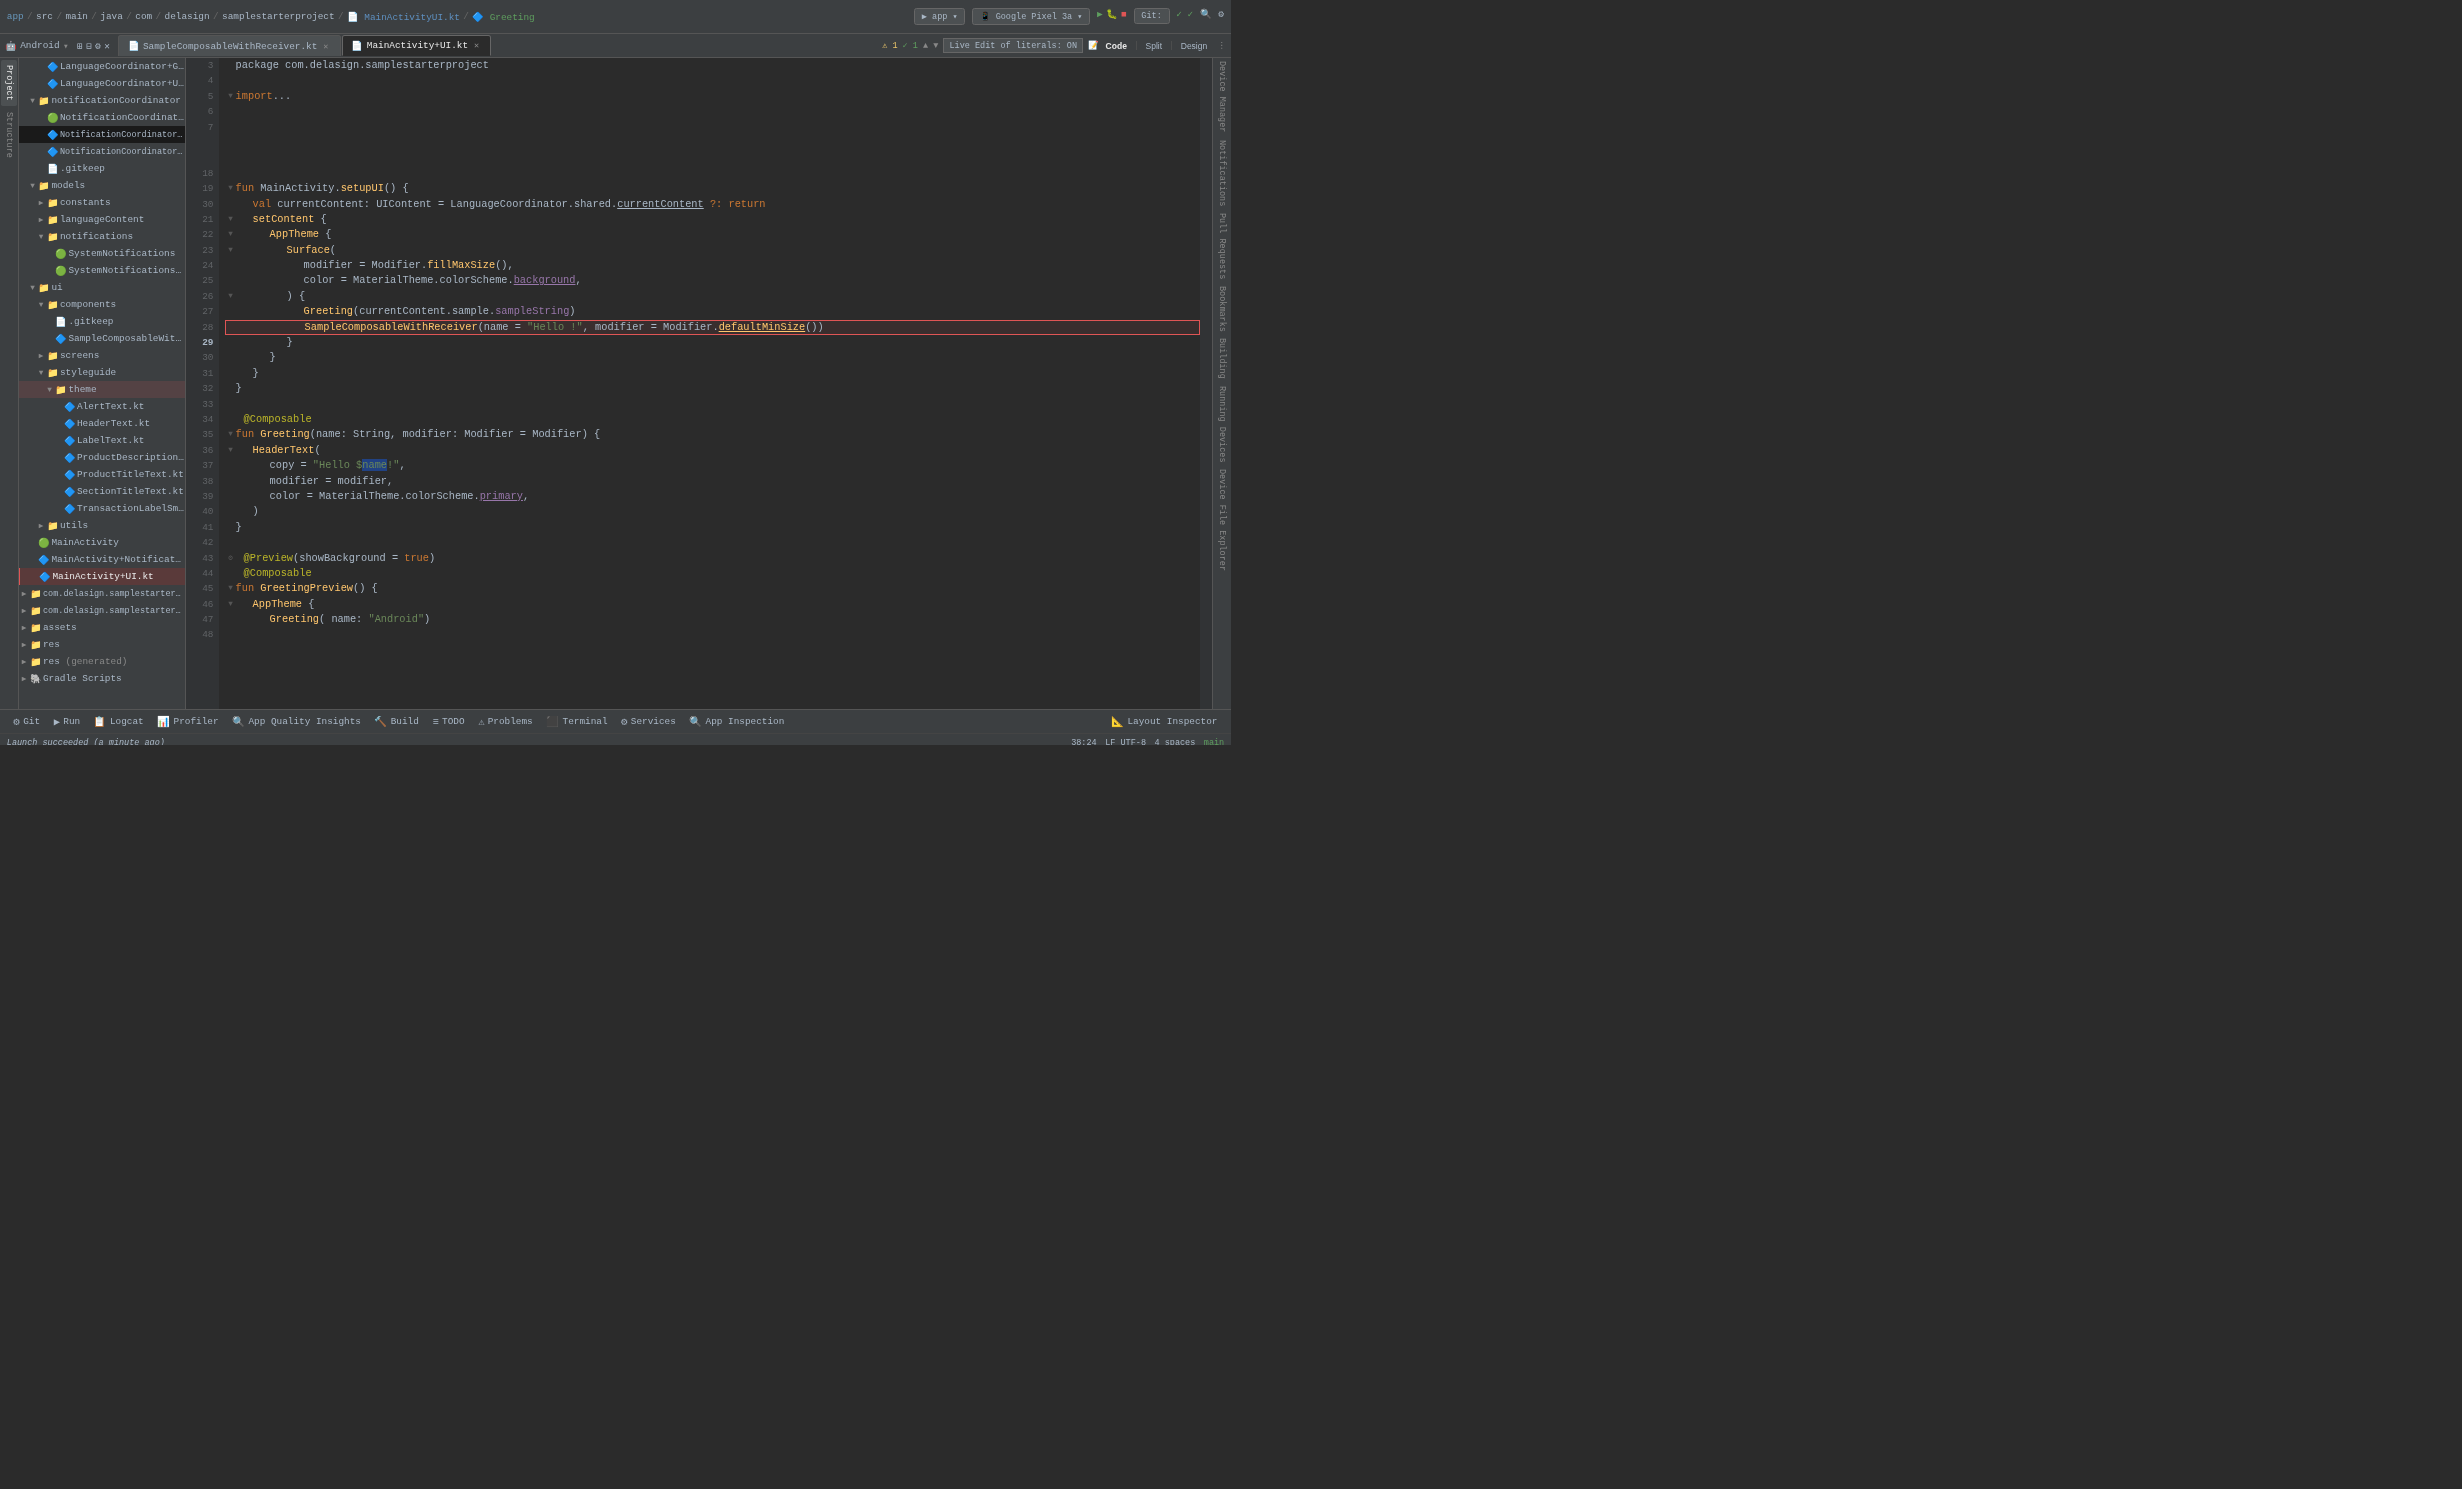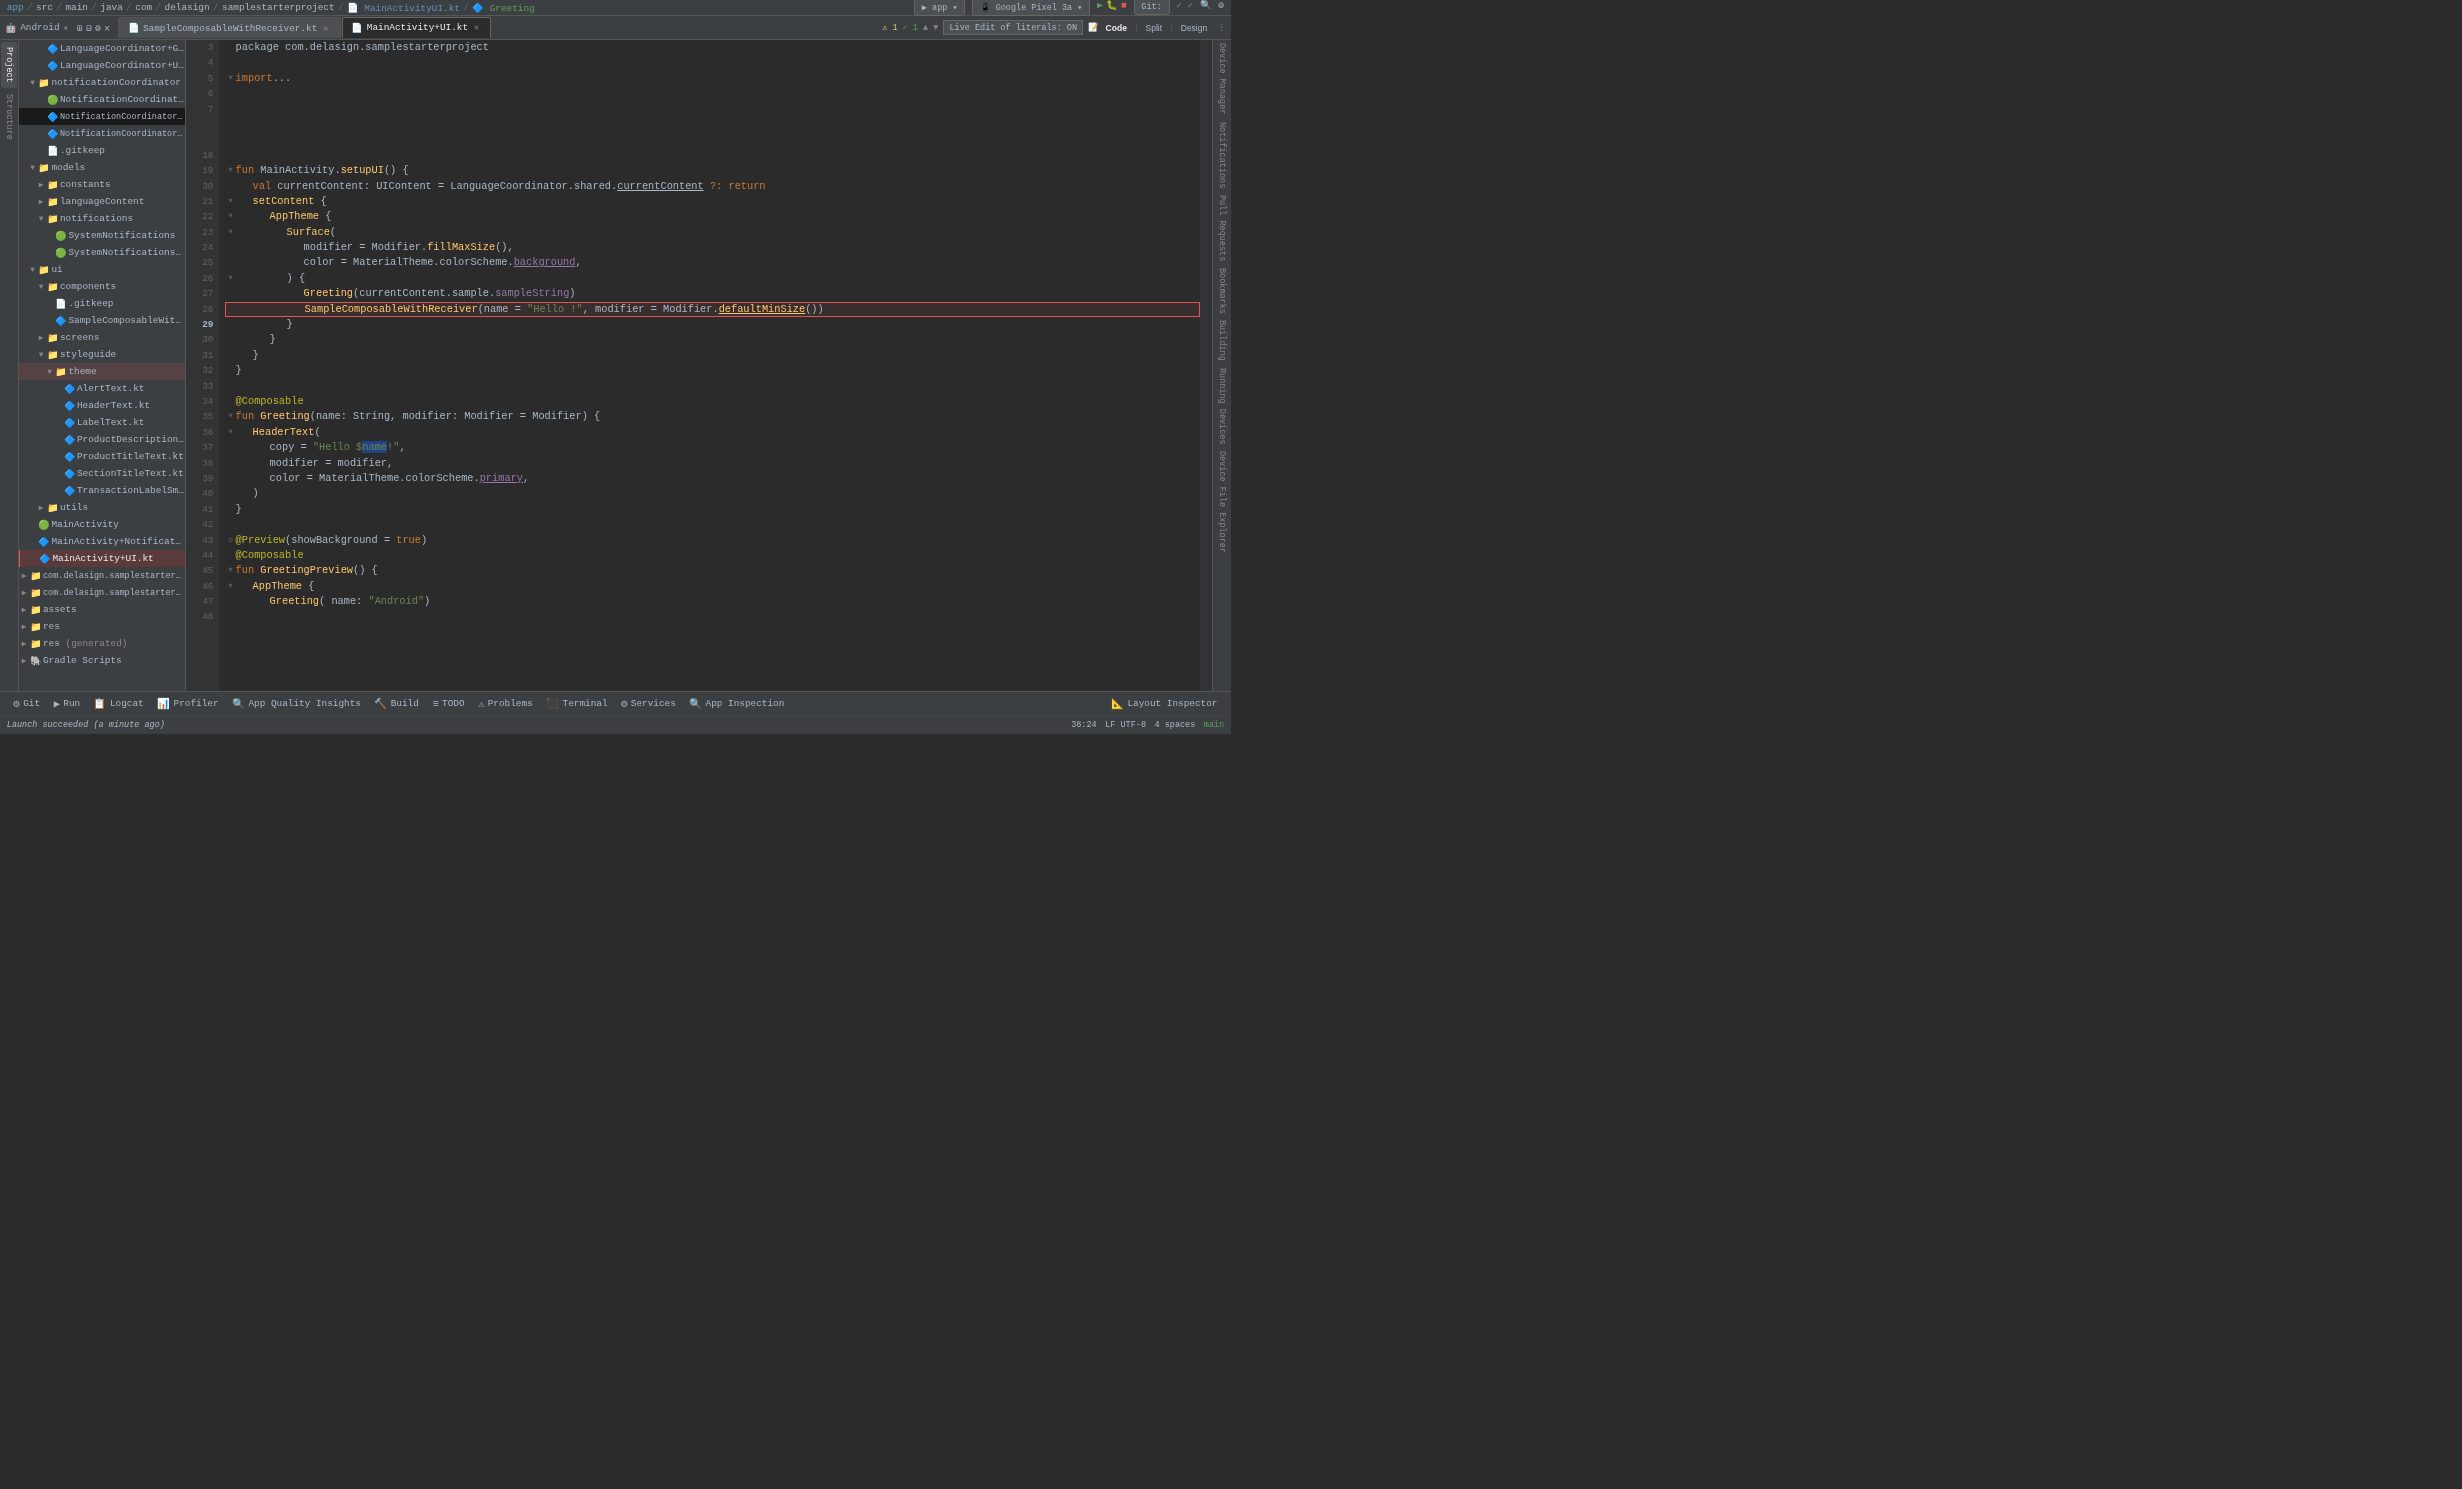--- a/index.html
+++ b/index.html
@@ -12,21 +12,21 @@
       overflow: hidden;
       font-size: 9.4px;
       position: relative;
     }
 
     
     .title-bar {
       display: flex;
       align-items: center;
       background: #3c3f41;
-      height: 16px;
+      height: 34px;
       padding: 0 6.8px;
       border-bottom: 0.9px solid #555;
       gap: 13px;
       flex-shrink: 0;
     }
     .title-bar-breadcrumb {
       display: flex;
       align-items: center;
       gap: 3.4px;
       font-size: 9.4px;
@@ -232,21 +232,21 @@
       font-size: 7.7px;
     }
 
     
     .kw { color: #cc7832; }
     .fn { color: #ffc66d; }
     .str { color: #6a8759; }
     .cmt { color: #808080; font-style: italic; }
     .prop { color: #9876aa; }
     .pkg { color: #a9b7c6; }
-    .anno { color: #bbb529; }
+    .anno { color: #bbb529; margin-left: 8px; }
     .underline { text-decoration: underline; }
     .right-panel-label {
       writing-mode: vertical-rl;
       font-size: 8.5px;
       color: #888;
       cursor: pointer;
       padding: 3.4px 1.7px;
     }
 
     

